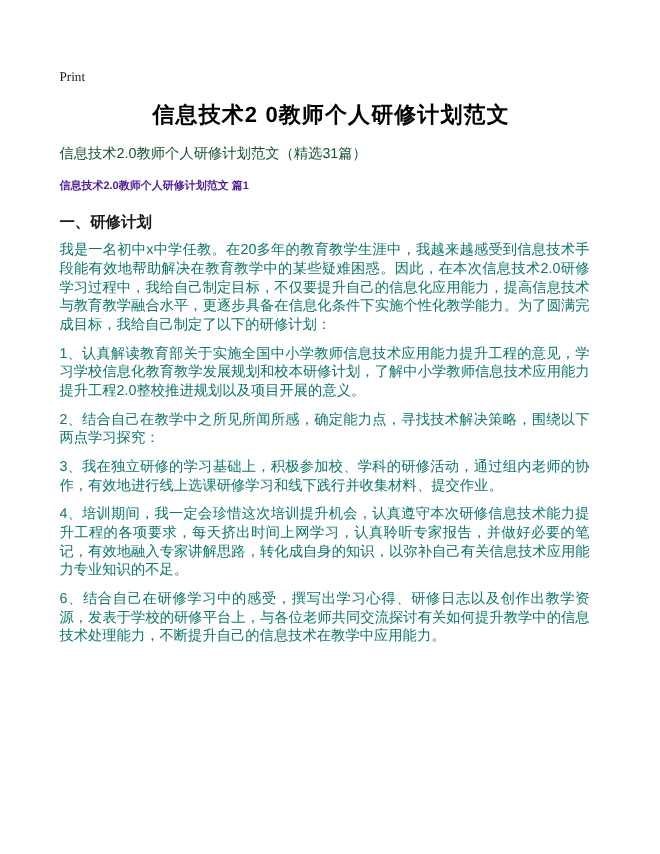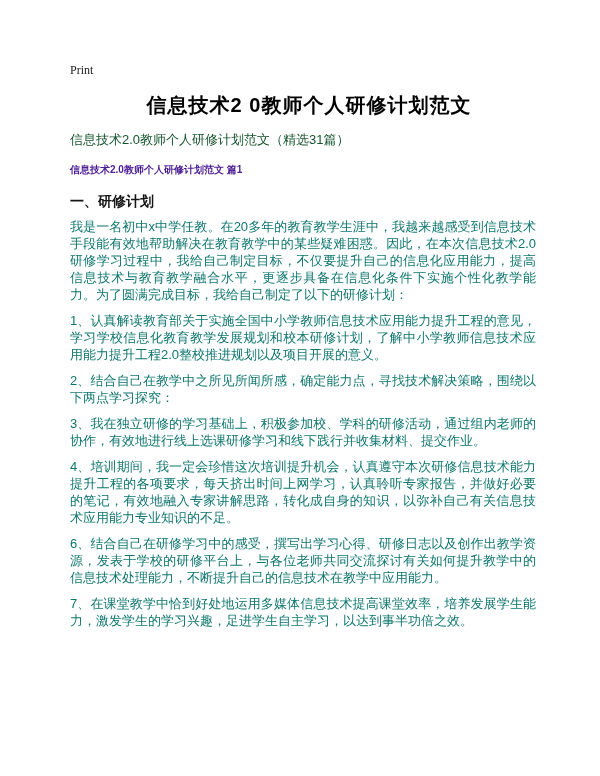--- a/index.html
+++ b/index.html
@@ -11,21 +11,21 @@
     width: 600px;
     height: 776px;
     font-family: "Liberation Sans", sans-serif;
     color: #2a2a2a;
     overflow: hidden;
   }
   .page {
     box-sizing: border-box;
     width: 600px;
     height: 776px;
-    padding: 63px 52px 20px 70px;
+    padding: 63px 52px 20px 54px;
     background: #ffffff;
   }
   .print-link {
     font-family: "Liberation Serif", serif;
     font-size: 12px;
     color: #1c1c1c;
     margin-bottom: 14px;
     width: fit-content;
     cursor: pointer;
   }
@@ -80,15 +80,14 @@
 
   <div class="section-heading">一、研修计划</div>
 
   <div class="article-body">
       <p>我是一名初中x中学任教。在20多年的教育教学生涯中，我越来越感受到信息技术手段能有效地帮助解决在教育教学中的某些疑难困惑。因此，在本次信息技术2.0研修学习过程中，我给自己制定目标，不仅要提升自己的信息化应用能力，提高信息技术与教育教学融合水平，更逐步具备在信息化条件下实施个性化教学能力。为了圆满完成目标，我给自己制定了以下的研修计划：</p>
       <p>1、认真解读教育部关于实施全国中小学教师信息技术应用能力提升工程的意见，学习学校信息化教育教学发展规划和校本研修计划，了解中小学教师信息技术应用能力提升工程2.0整校推进规划以及项目开展的意义。</p>
       <p>2、结合自己在教学中之所见所闻所感，确定能力点，寻找技术解决策略，围绕以下两点学习探究：</p>
       <p>3、我在独立研修的学习基础上，积极参加校、学科的研修活动，通过组内老师的协作，有效地进行线上选课研修学习和线下践行并收集材料、提交作业。</p>
       <p>4、培训期间，我一定会珍惜这次培训提升机会，认真遵守本次研修信息技术能力提升工程的各项要求，每天挤出时间上网学习，认真聆听专家报告，并做好必要的笔记，有效地融入专家讲解思路，转化成自身的知识，以弥补自己有关信息技术应用能力专业知识的不足。</p>
       <p>6、结合自己在研修学习中的感受，撰写出学习心得、研修日志以及创作出教学资源，发表于学校的研修平台上，与各位老师共同交流探讨有关如何提升教学中的信息技术处理能力，不断提升自己的信息技术在教学中应用能力。</p>
-      <p>7、在课堂教学中恰到好处地运用多媒体信息技术提高课堂效率，培养发展学生能力，激发学生的学习兴趣，足进学生自主学习，以达到事半功倍之效。</p>
     </div>
 </div>
 
 </body></html>

